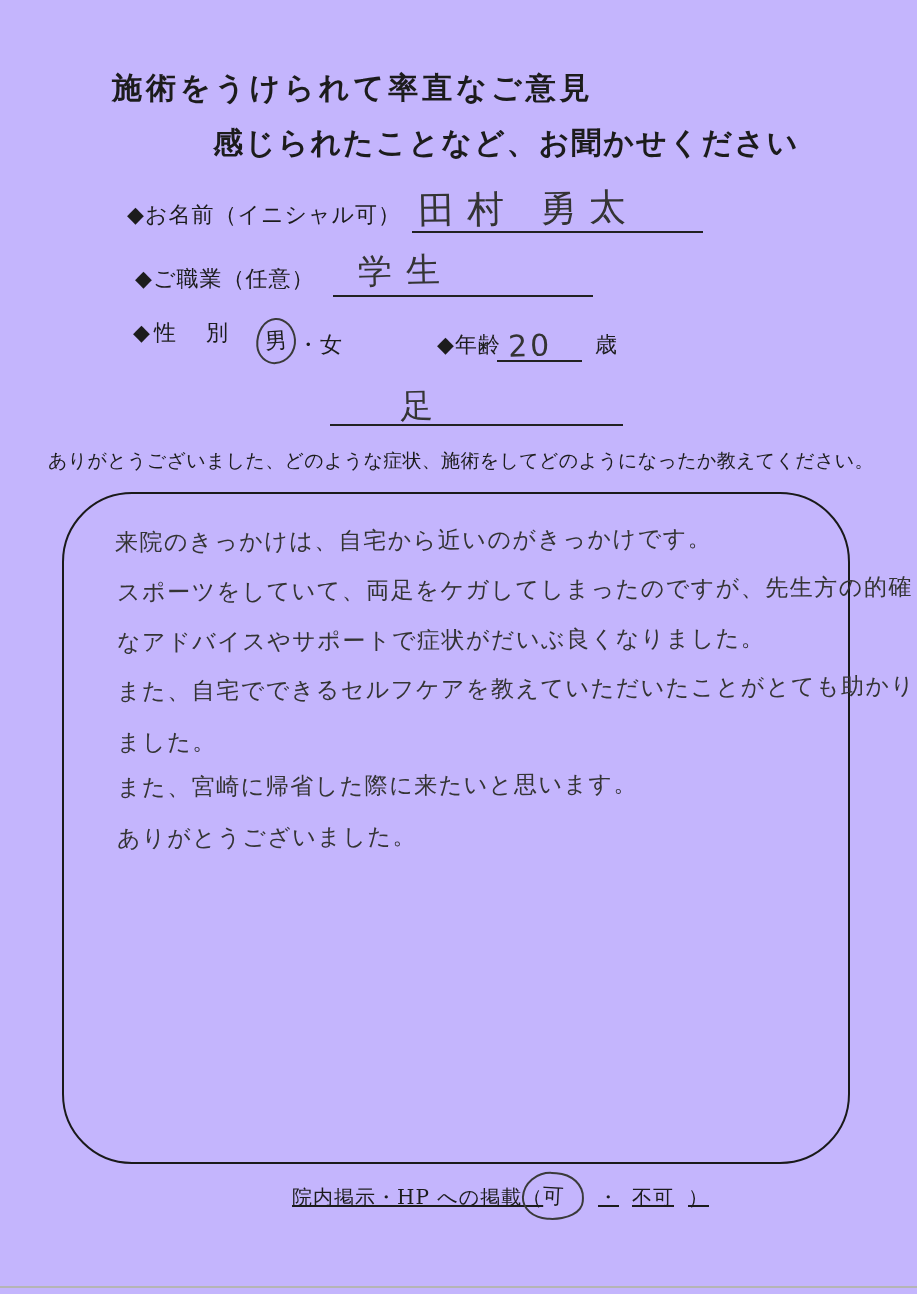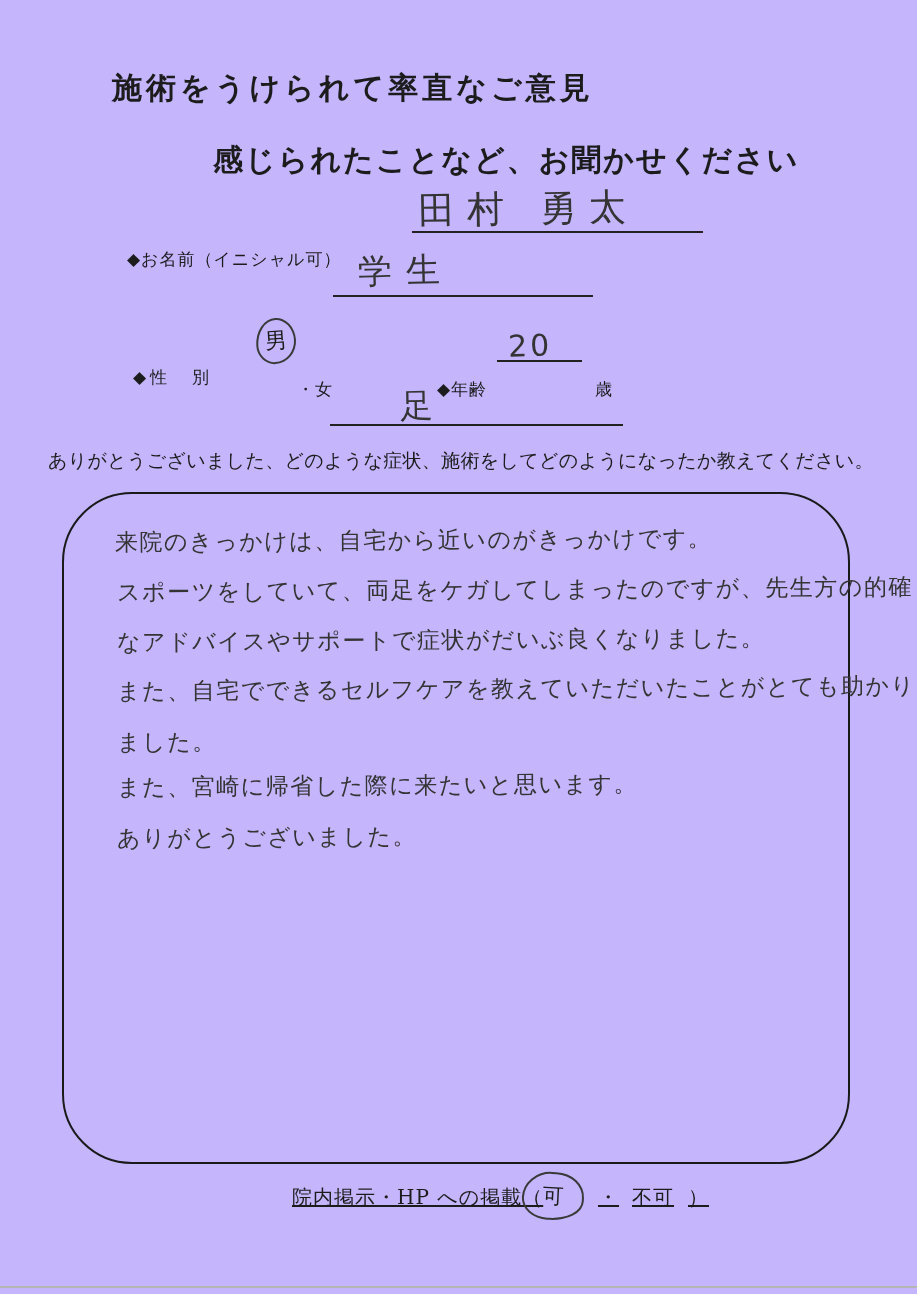--- a/index.html
+++ b/index.html
@@ -18,23 +18,22 @@
     color:#1c1c1c;
     white-space:nowrap;
   }
   .title{
     font-weight:bold;
     font-size:30px;
     letter-spacing:4px;
   }
   .title2{letter-spacing:2px;}
   .field-label{
-    font-size:17px;
+    font-size:22px;
     letter-spacing:1px;
-    margin-top:48px;
   }
   .hand{
     font-family:"DejaVu Sans","Liberation Sans",sans-serif;
     color:#343434;
     white-space:nowrap;
   }
   .hand-name{font-size:37px;letter-spacing:12px;transform:rotate(-1deg);}
   .hand-occ{font-size:34px;letter-spacing:14px;transform:rotate(-1.5deg);}
   .hand-age{font-size:30px;letter-spacing:3px;transform:rotate(-2deg);}
   .hand-part{font-size:33px;transform:rotate(-1deg);}
@@ -76,26 +75,27 @@
     background:#b5b5b5;
     height:2px;
   }
 </style>
 </head>
 <body>
 
 <div class="page">
 
   <div class="abs printed title" style="left:112px;top:68px;">施術をうけられて率直なご意見</div>
-  <div class="abs printed title title2" style="left:213px;top:140px;">感じられたことなど、お聞かせください</div>
+  <div class="abs printed title title2" style="left:213px;top:123px;">感じられたことなど、お聞かせください</div>
 
   <div class="abs printed field-label" style="left:127px;top:200px;">◆お名前（イニシャル可）</div>
   <div class="abs hand hand-name" style="left:418px;top:184px;">田村 勇太</div>
   <div class="abs underline" style="left:412px;top:231px;width:291px;"></div>
 
+  <div class="abs printed field-label" style="left:135px;top:264px;">◆ご職業（任意）</div>
   <div class="abs hand hand-occ" style="left:358px;top:248px;">学生</div>
   <div class="abs underline" style="left:333px;top:295px;width:260px;"></div>
 
   <div class="abs printed field-label" style="left:133px;top:318px;letter-spacing:4px;">◆性　別</div>
   <div class="abs hand-circle circle-male" style="left:256px;top:318px;">
     <span class="printed">男</span>
   </div>
   <div class="abs printed field-label" style="left:297px;top:330px;">・女</div>
 
   <div class="abs printed field-label" style="left:437px;top:330px;">◆年齢</div>

